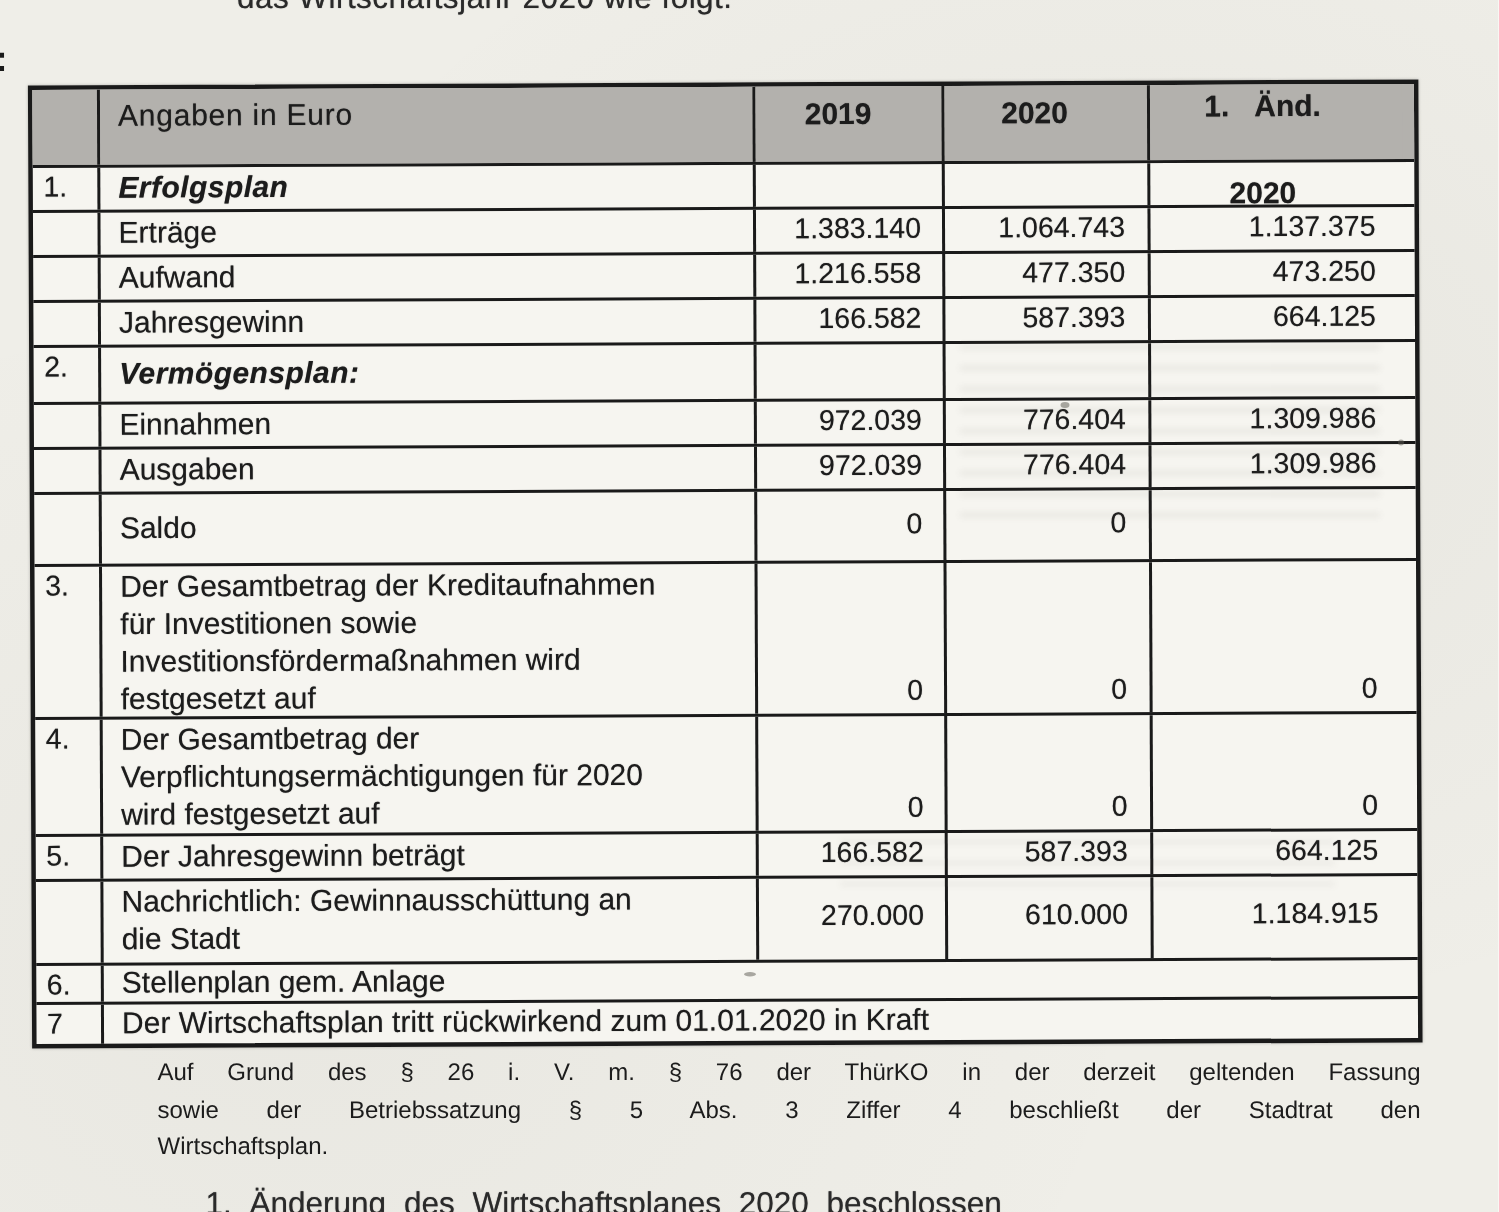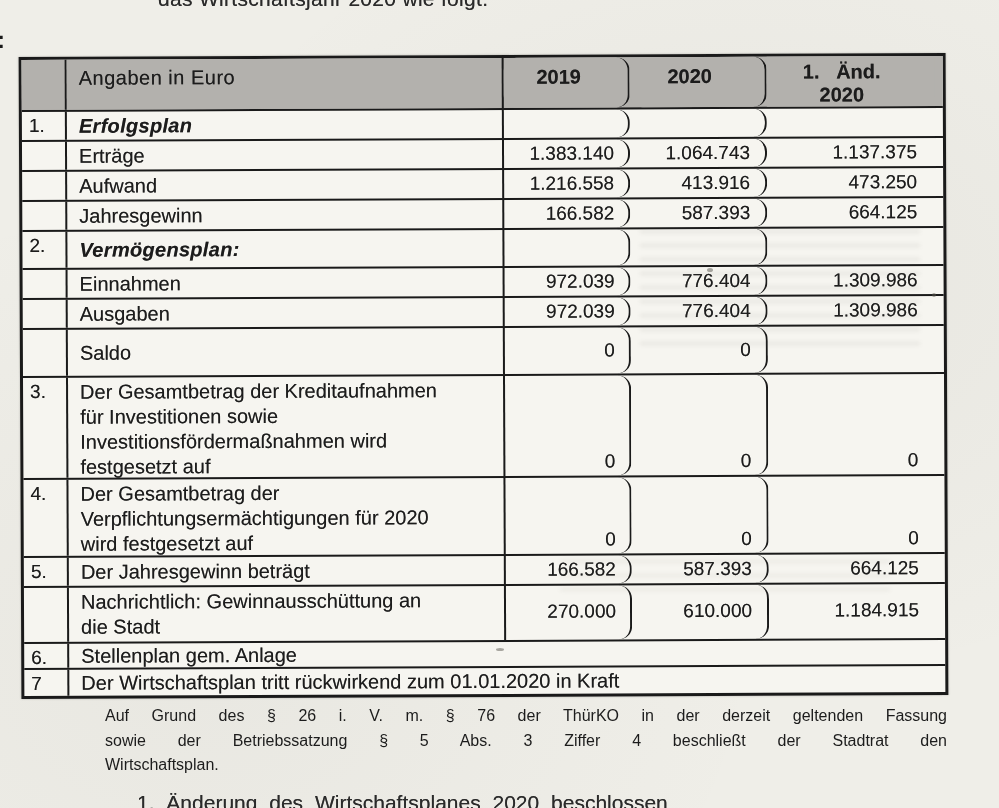--- a/index.html
+++ b/index.html
@@ -42,36 +42,36 @@
     border-right:2px solid var(--border,#1a1a1a);
     display:flex;align-items:center;
     text-shadow:0 0 0.6px rgba(25,25,25,0.6);
   }
   .cell:last-child{border-right:none;}
   .num{width:45px;padding:2px 2px 2px 7px;font-size:19px;align-items:flex-start;padding-top:3px;}
   .label{
     width:437px;padding:2px 10px 2px 12px;font-size:20px;
     line-height:25px;white-space:pre-line;
   }
-  .val{font-size:19px;justify-content:flex-end;text-align:right;border-radius:13px;}
+  .val{font-size:19px;justify-content:flex-end;text-align:right;}
   .c2019{width:126px;padding-right:14px;}
   .c2020{width:137px;padding-right:15px;}
   .camend{width:168px;padding-right:18px;}
   .bold{font-weight:normal;}
   .section .label{font-weight:bold;font-style:italic;letter-spacing:0.3px;}
   .multiline .label{align-items:flex-start;}
   .vbottom .val{align-items:flex-end;padding-bottom:3px;}
   .vtop .val{align-items:flex-start;padding-top:15px;}
   .spanlabel{flex:1;padding:2px 10px 2px 12px;font-size:20px;}
   
   .hrow{height:50px;background:var(--header-fill,#b3b1ad);font-weight:bold;}
   .hrow .cell{background:var(--header-fill,#b3b1ad);}
   .hrow .label{font-size:20px;align-items:flex-start;padding-top:6px;font-weight:normal;letter-spacing:0.5px;}
   .hcenter{justify-content:center;text-align:center;font-size:20px;align-items:flex-start;padding-top:8px;}
-  .hamend{flex-direction:column;justify-content:flex-start;padding-top:4px;line-height:23px;font-size:20px;}
+  .hamend{flex-direction:column;justify-content:flex-start;padding-top:4px;line-height:23px;font-size:20px;gap:35px;}
   .hamend .l1{white-space:pre;}
   
   .ghost{position:absolute;pointer-events:none;filter:blur(2px);opacity:0.12;background:repeating-linear-gradient(180deg,#6d6a62 0 3px,transparent 3px 14px);}
   .speck{position:absolute;background:#5a584f;border-radius:50%;opacity:0.5;}
 </style>
 </head>
 <body>
 
 <div class="page" style="--paper: #efeee8; --header-fill: #b3b1ad; --border: #1a1a1a; --ink: #1c1c1c;">
 
@@ -102,21 +102,21 @@
           <div class="cell num"></div>
           <div class="cell label">Erträge</div>
           <div class="cell val c2019 bold">1.383.140</div>
           <div class="cell val c2020 bold">1.064.743</div>
           <div class="cell val camend bold">1.137.375</div>
         </div>
         <div class="trow" style="height: 28px;">
           <div class="cell num"></div>
           <div class="cell label">Aufwand</div>
           <div class="cell val c2019 bold">1.216.558</div>
-          <div class="cell val c2020 bold">413.916</div>
+          <div class="cell val c2020 bold">477.350</div>
           <div class="cell val camend bold">473.250</div>
         </div>
         <div class="trow" style="height: 28px;">
           <div class="cell num"></div>
           <div class="cell label">Jahresgewinn</div>
           <div class="cell val c2019 bold">166.582</div>
           <div class="cell val c2020 bold">587.393</div>
           <div class="cell val camend bold">664.125</div>
         </div>
         <div class="trow section" style="height: 36px;">

